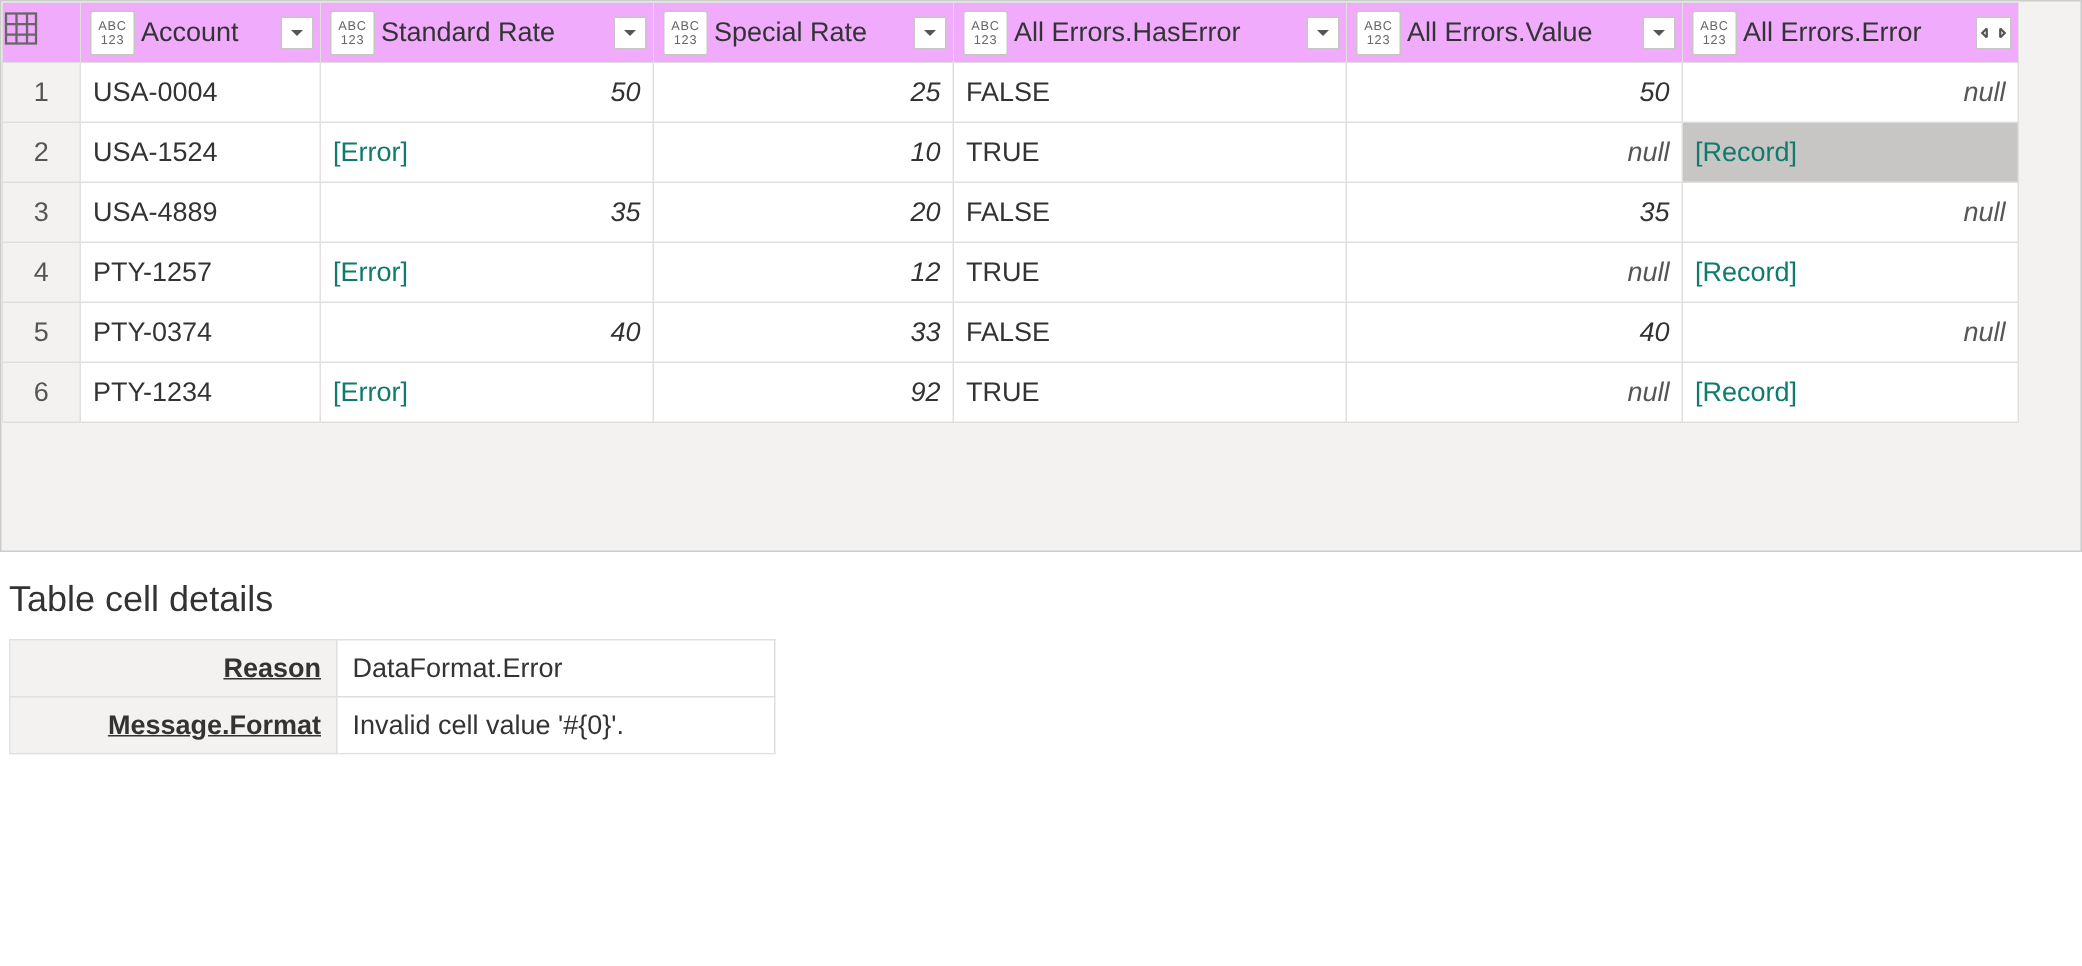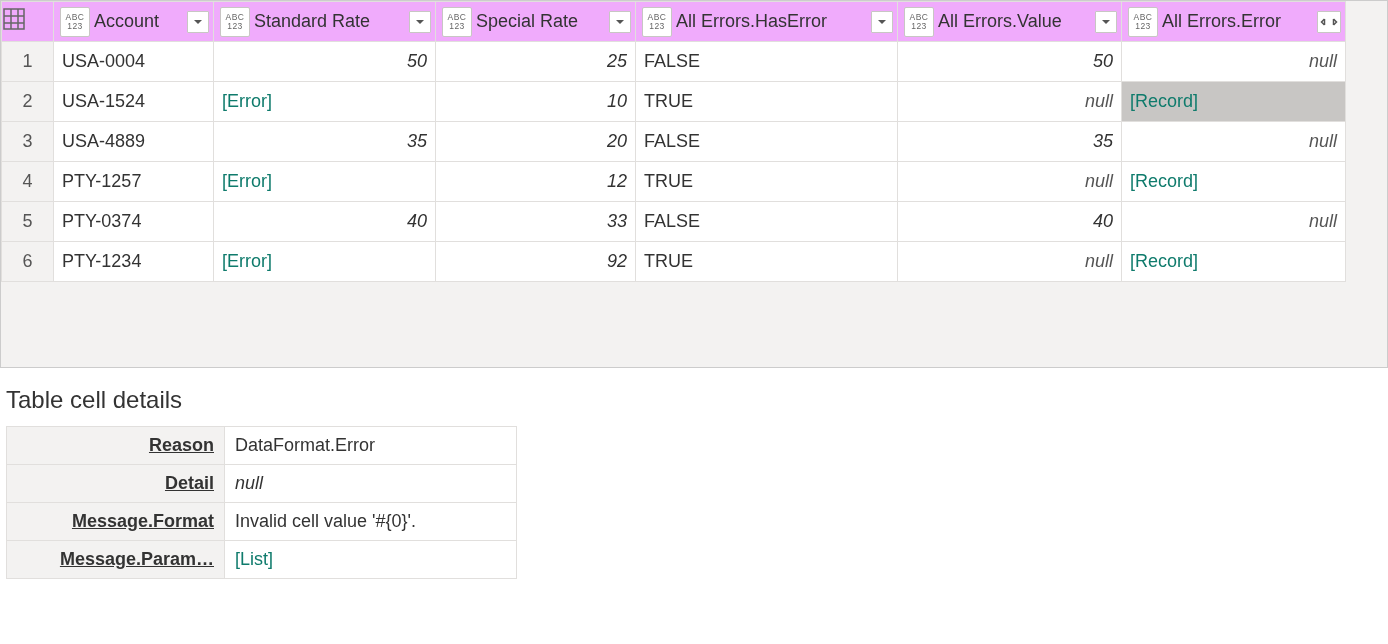--- a/index.html
+++ b/index.html
@@ -328,25 +328,17 @@
 </div>
 
 <div class="details-title">Table cell details</div>
 <table class="details">
   <tbody>
       <tr>
         <th>Reason</th>
         <td class="">DataFormat.Error</td>
       </tr>
       <tr>
-        <th>Detail</th>
-        <td class="italic">null</td>
-      </tr>
-      <tr>
         <th>Message.Format</th>
         <td class="">Invalid cell value '#{0}'.</td>
       </tr>
-      <tr>
-        <th>Message.Param…</th>
-        <td class="link-txt">[List]</td>
-      </tr>
     </tbody>
 </table>
 
 </body></html>

